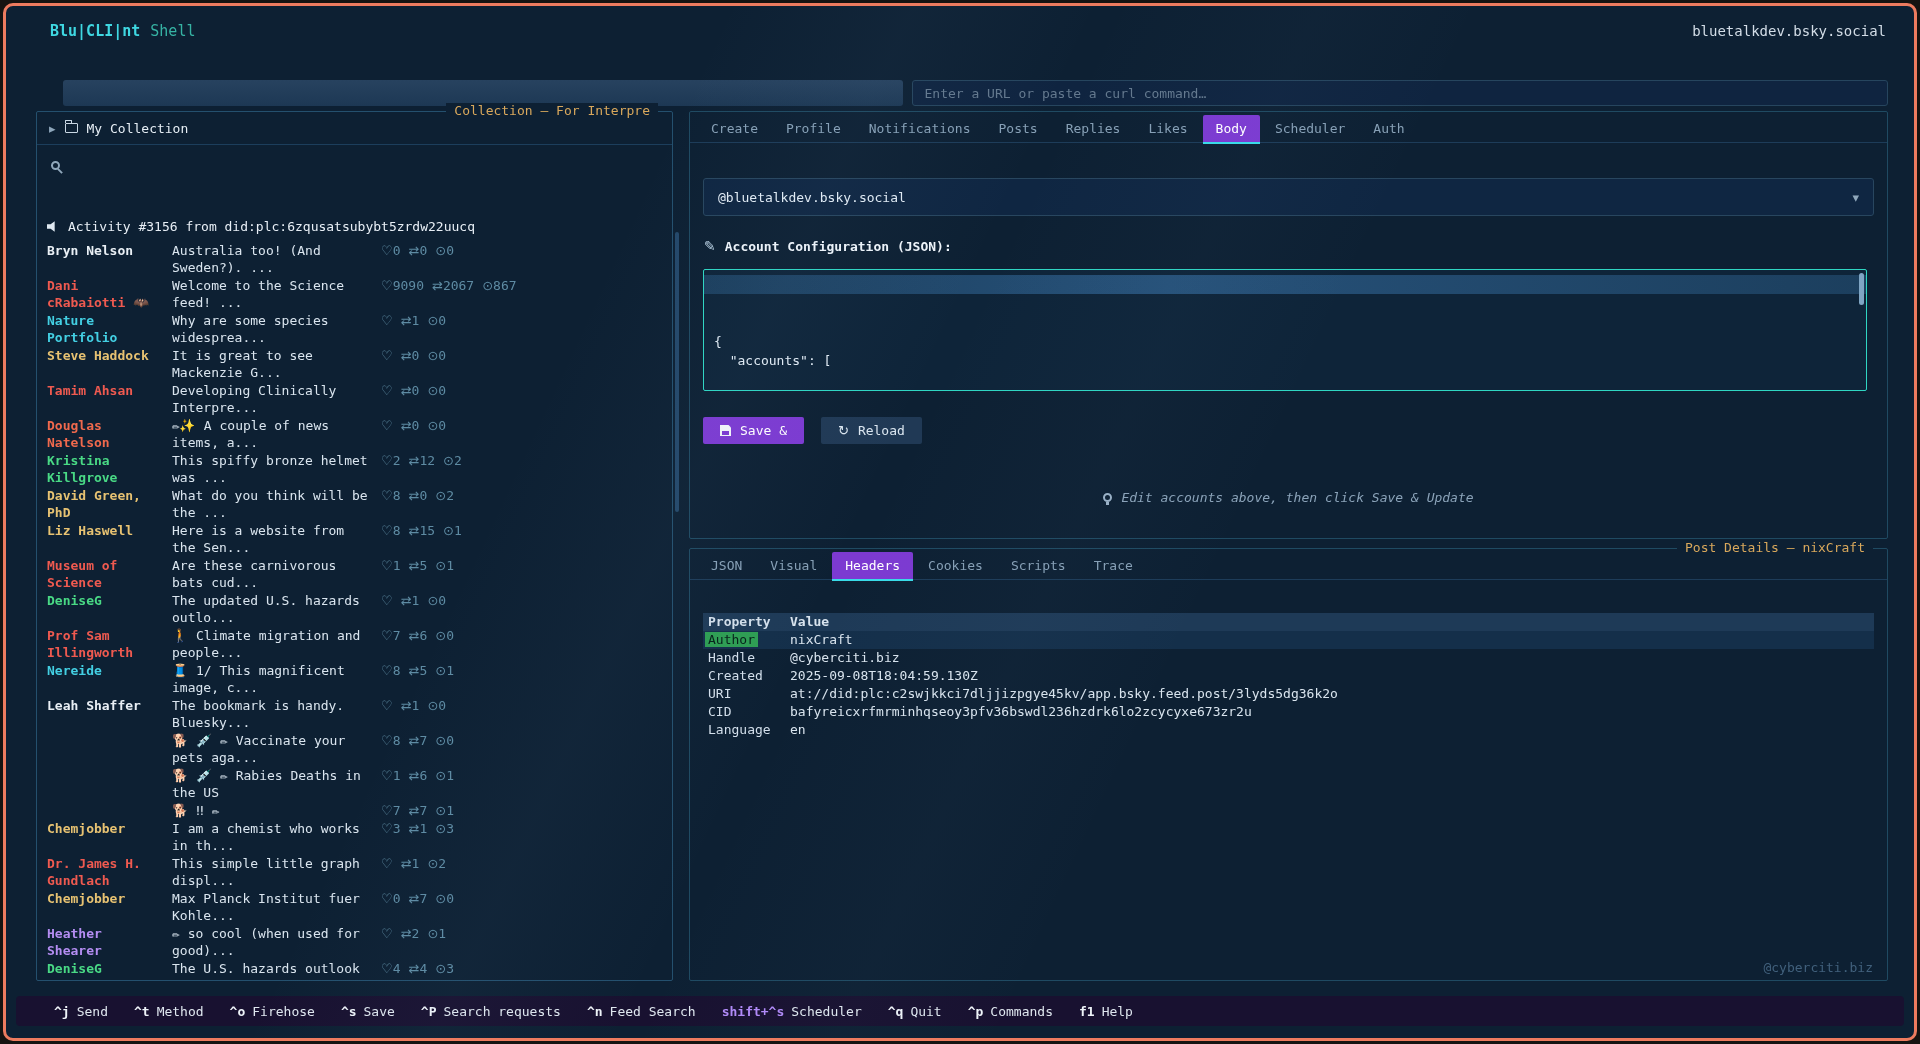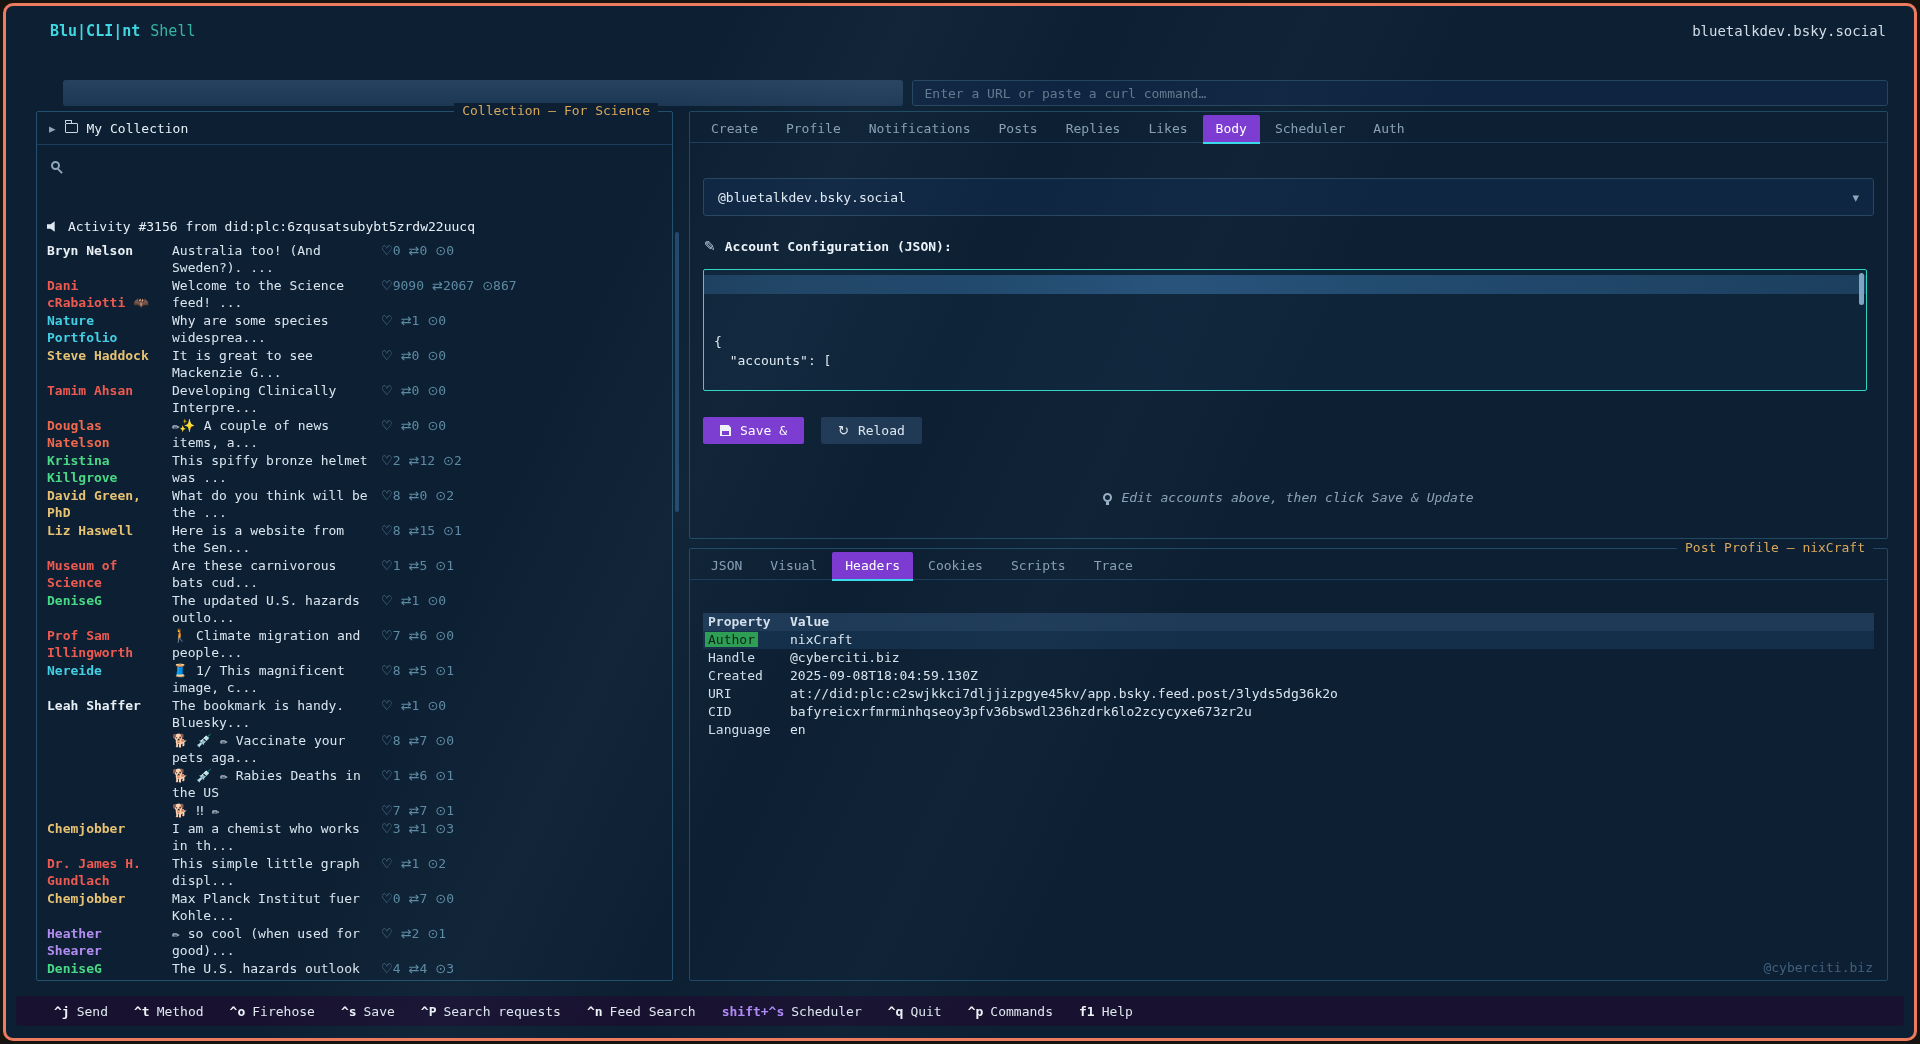--- a/index.html
+++ b/index.html
@@ -100,21 +100,21 @@
   </div>
 
   <div class="url-row">
     <div class="method-strip"></div>
     <div class="url-input">
       <span class="placeholder">Enter a URL or paste a curl command…</span>
     </div>
   </div>
 
   <div class="left-panel">
-    <span class="panel-title">Collection – For Science</span>
+    <span class="panel-title">Collection – For Interpre</span>
     <div class="collection-row">
       <span class="expand">▸</span>
       <span class="icon-folder"></span>
       <span>My Collection</span>
     </div>
     <div class="search-row">
       <span class="icon-search"></span>
     </div>
     <div class="feed">
       <div class="feed-header">
@@ -299,21 +299,21 @@
         <span>Reload</span>
       </button>
     </div>
     <div class="hint">
       <span class="icon-bulb"></span>
       <span>Edit accounts above, then click Save &amp; Update</span>
     </div>
   </div>
 
   <div class="det-panel">
-    <span class="panel-title">Post Profile – nixCraft</span>
+    <span class="panel-title">Post Details – nixCraft</span>
     <div class="tabs">
         <span class="tab">JSON</span>
         <span class="tab">Visual</span>
         <span class="tab active">Headers</span>
         <span class="tab">Cookies</span>
         <span class="tab">Scripts</span>
         <span class="tab">Trace</span>
       </div>
     <div class="table">
       <div class="trow thead">

